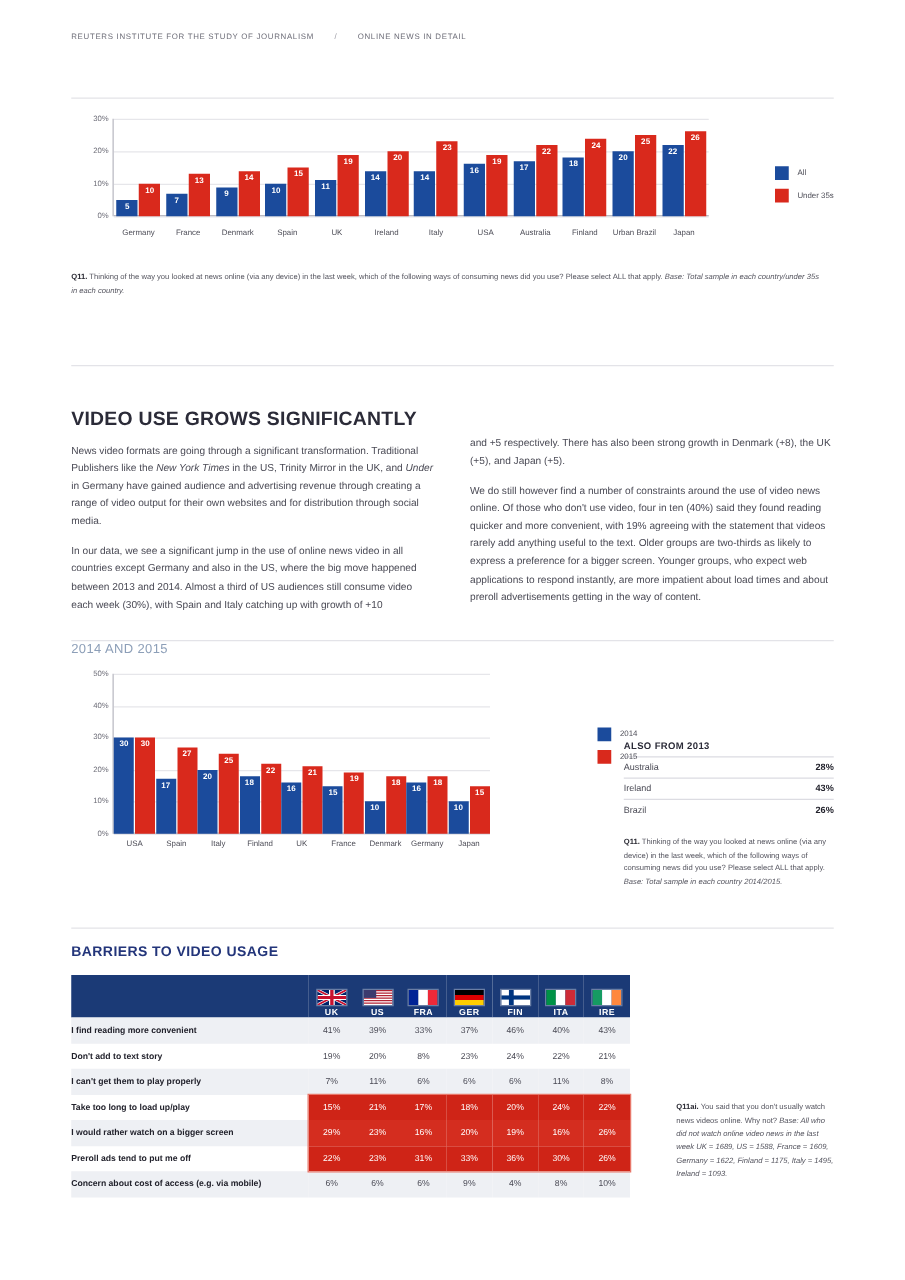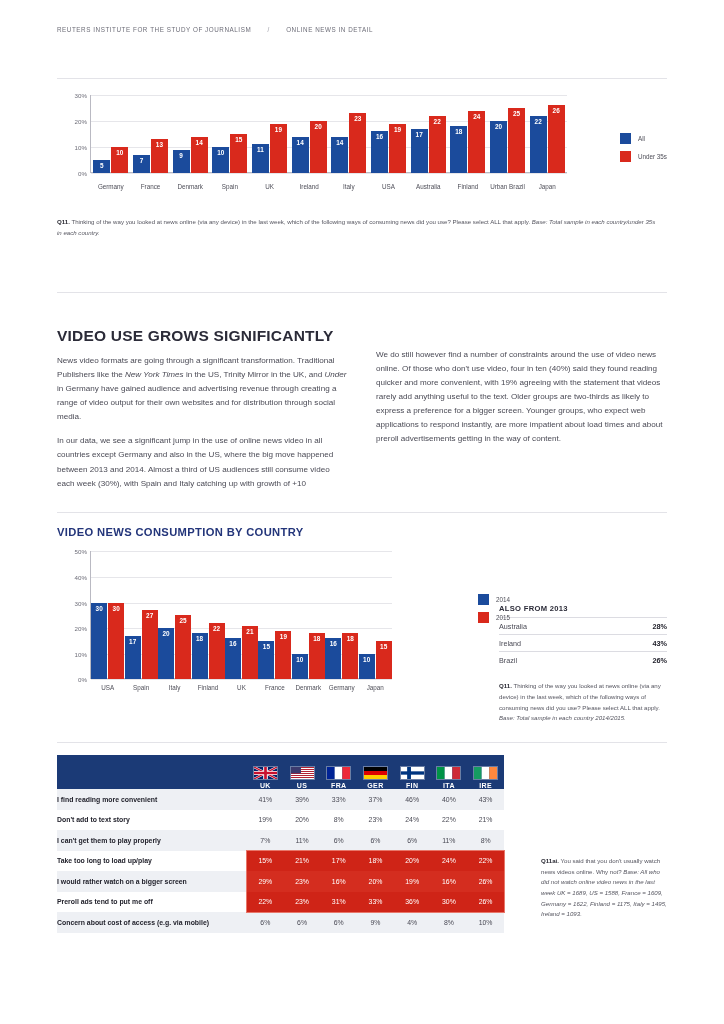--- a/index.html
+++ b/index.html
@@ -310,27 +310,28 @@
   </div>
 
   <div class="s2 rule-top" style="padding-top:18px;">
     <div class="cols">
       <div class="col left">
         <div class="art-title">VIDEO USE GROWS SIGNIFICANTLY</div>
         <p><span>News video formats are going through a significant transformation. Traditional Publishers like the </span><i>New York Times</i><span> in the US, Trinity Mirror in the UK, and </span><i>Under</i><span> in Germany have gained audience and advertising revenue through creating a range of video output for their own websites and for distribution through social media.</span></p>
         <p>In our data, we see a significant jump in the use of online news video in all countries except Germany and also in the US, where the big move happened between 2013 and 2014. Almost a third of US audiences still consume video each week (30%), with Spain and Italy catching up with growth of +10</p>
       </div>
       <div class="col right">
+        <p>and +5 respectively. There has also been strong growth in Denmark (+8), the UK (+5), and Japan (+5).</p>
         <p>We do still however find a number of constraints around the use of video news online. Of those who don't use video, four in ten (40%) said they found reading quicker and more convenient, with 19% agreeing with the statement that videos rarely add anything useful to the text. Older groups are two-thirds as likely to express a preference for a bigger screen. Younger groups, who expect web applications to respond instantly, are more impatient about load times and about preroll advertisements getting in the way of content.</p>
       </div>
     </div>
   </div>
 
   <div class="s3 rule-top">
-    <div class="sec-title">VIDEO NEWS CONSUMPTION BY COUNTRY</div>
+    <div class="sec-sub">2014 AND 2015</div>
 
     <div class="chart2wrap">
       <div class="chart2">
         <div style="position:absolute; left:34px; right:60px; top:0; bottom:20px;" class="plot" id="plot2">
             <div class="gridline" style="top: 128px;"></div>
             <div class="ylab" style="top: 128px;">0%</div>
             <div class="gridline" style="top: 102.4px;"></div>
             <div class="ylab" style="top: 102.4px;">10%</div>
             <div class="gridline" style="top: 76.8px;"></div>
             <div class="ylab" style="top: 76.8px;">20%</div>
@@ -457,20 +458,21 @@
           <b>26%</b>
         </div>
         <div class="note" style="margin-top:13px;">
           <b>Q11.</b><span> Thinking of the way you looked at news online (via any device) in the last week, which of the following ways of consuming news did you use? Please select ALL that apply. </span><i>Base: Total sample in each country 2014/2015.</i>
         </div>
       </div>
     </div>
   </div>
 
   <div class="s4 rule-top">
+    <div class="sec-title">BARRIERS TO VIDEO USAGE</div>
 
     <div class="tblwrap">
       <div style="position:relative;">
         <table class="barriers">
           <thead>
             <tr id="thead-row">
                 <th class="hdr-blank thead-cell"></th>
                 <th class="thead-cell"><span><svg class="flag" viewBox="0 0 60 36" preserveAspectRatio="none">
                       <rect width="60" height="36" fill="#012169"></rect>
                       <path d="M0,0 L60,36 M60,0 L0,36" stroke="#fff" stroke-width="7"></path>

